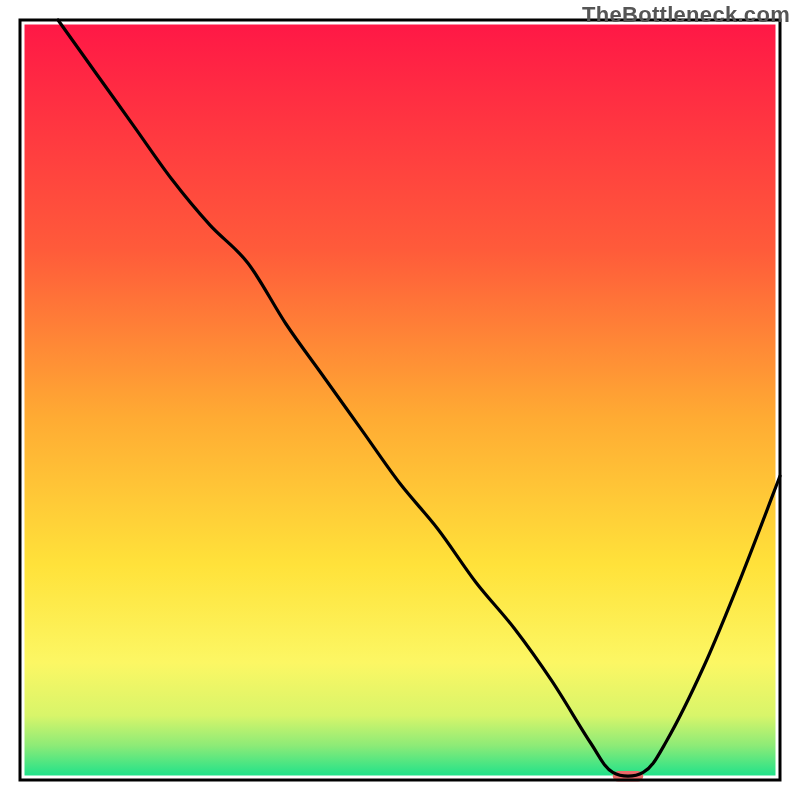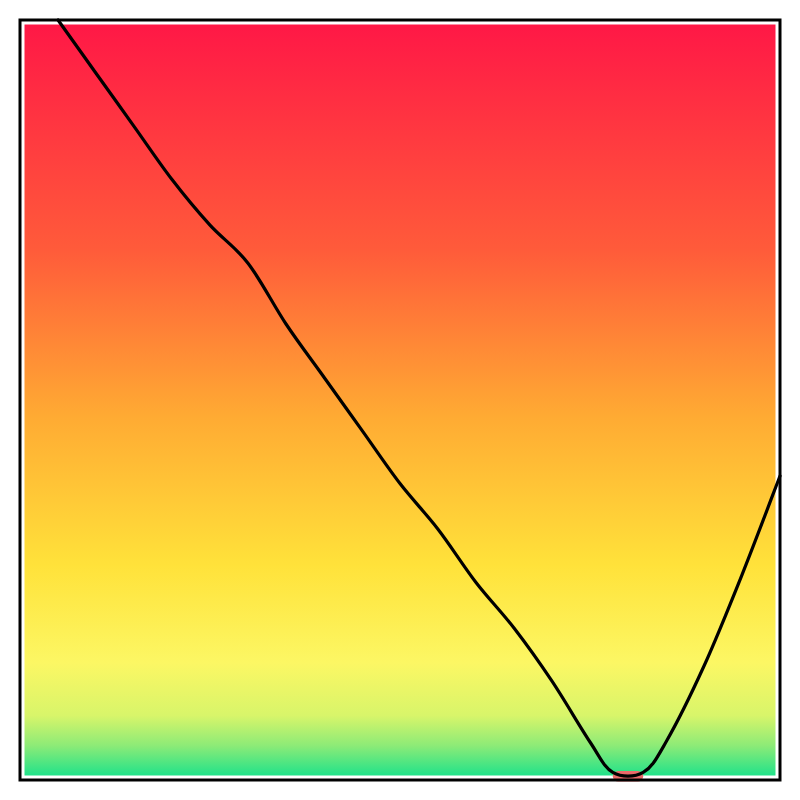--- a/index.html
+++ b/index.html
@@ -26,20 +26,21 @@
     font-weight: 600;
     color: #555555;
     letter-spacing: 0.3px;
     user-select: none;
   }
 </style>
 </head>
 <body>
 
 <div class="chart-wrap">
+  <div class="watermark">TheBottleneck.com</div>
 
   <svg id="chart-svg" width="800" height="800" viewBox="0 0 800 800" preserveAspectRatio="none">
     <defs>
       <linearGradient id="bg-grad" x1="0" y1="0" x2="0" y2="1">
           <stop offset="0.00%" stop-color="#ff1846"></stop>
           <stop offset="30.00%" stop-color="#ff5b3a"></stop>
           <stop offset="52.00%" stop-color="#ffaa33"></stop>
           <stop offset="72.00%" stop-color="#ffe23a"></stop>
           <stop offset="85.00%" stop-color="#fcf764"></stop>
           <stop offset="92.00%" stop-color="#d8f56a"></stop>

